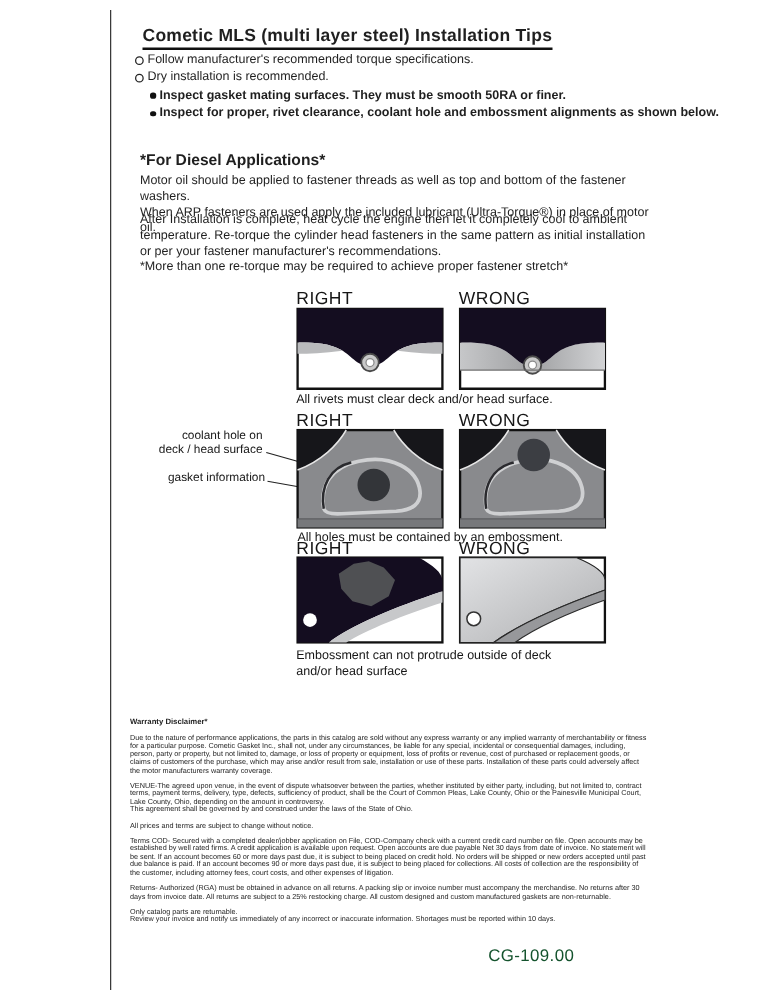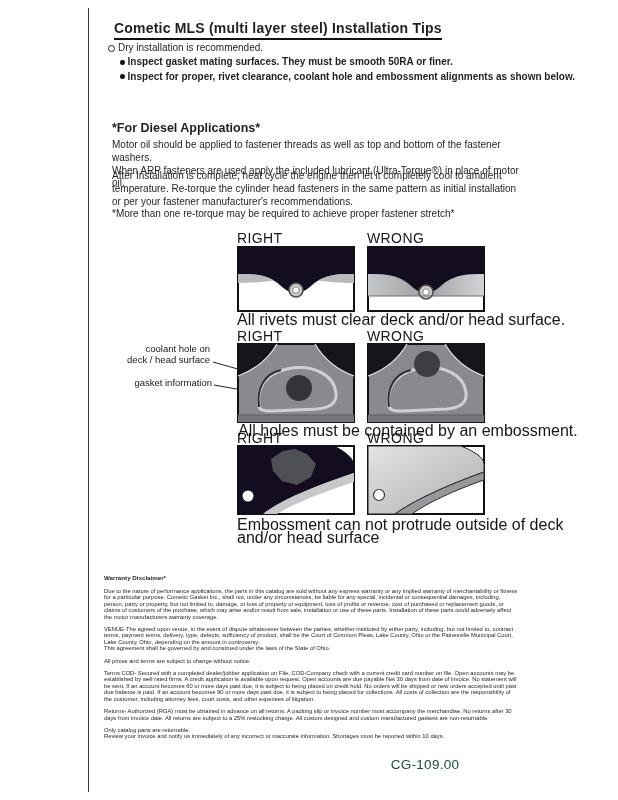--- a/index.html
+++ b/index.html
@@ -14,38 +14,42 @@
     border-bottom:2px solid #111;padding-bottom:2px;white-space:nowrap;
   }
   .tips{left:108px;top:41px;font-size:10px;}
   .tip-row{display:flex;align-items:flex-start;line-height:14.4px;}
   .tip-row.sub{margin-left:12px;font-weight:bold;}
   .b-open{width:5px;height:5px;border:1px solid #222;border-radius:50%;margin:4px 3px 0 0;flex:none;}
   .b-solid{width:4.6px;height:4.6px;background:#111;border-radius:50%;margin:4.6px 3px 0 0;flex:none;}
   .h2{font-size:12.5px;font-weight:bold;}
   .body-par{font-size:10px;line-height:12.8px;white-space:pre-line;width:420px;}
   .rw{font-size:14px;letter-spacing:.4px;width:118px;color:#161616;}
-  .caption{font-size:16px;line-height:12.5px;white-space:pre-line;color:#161616;}
+  .caption{font-size:10px;line-height:12.5px;white-space:pre-line;color:#161616;}
   .callout{font-size:9.5px;line-height:10.5px;text-align:right;white-space:pre-line;color:#161616;}
   .panel{display:block;}
   .warranty{left:104px;top:574px;width:414px;}
   .warranty h3{font-size:6.2px;margin:0 0 7px 0;font-weight:bold;}
   .warranty p{font-size:5.8px;line-height:6.4px;margin:0 0 6px 0;white-space:pre-line;letter-spacing:0;}
   .footer-code{left:358px;top:757px;width:134px;text-align:center;font-size:13.5px;color:#14532d;letter-spacing:.3px;}
 </style>
 </head>
 <body>
 
 <div id="page">
 
   <div class="abs edge-rule"></div>
 
   <div class="abs title">Cometic MLS (multi layer steel) Installation Tips</div>
 
   <div class="abs tips">
+    <div class="tip-row">
+      <span class="b-open"></span>
+      <span>Follow manufacturer's recommended torque specifications.</span>
+    </div>
     <div class="tip-row">
       <span class="b-open"></span>
       <span>Dry installation is recommended.</span>
     </div>
     <div class="tip-row sub">
       <span class="b-solid"></span>
       <span>Inspect gasket mating surfaces.  They must be smooth 50RA or finer.</span>
     </div>
     <div class="tip-row sub">
       <span class="b-solid"></span>

